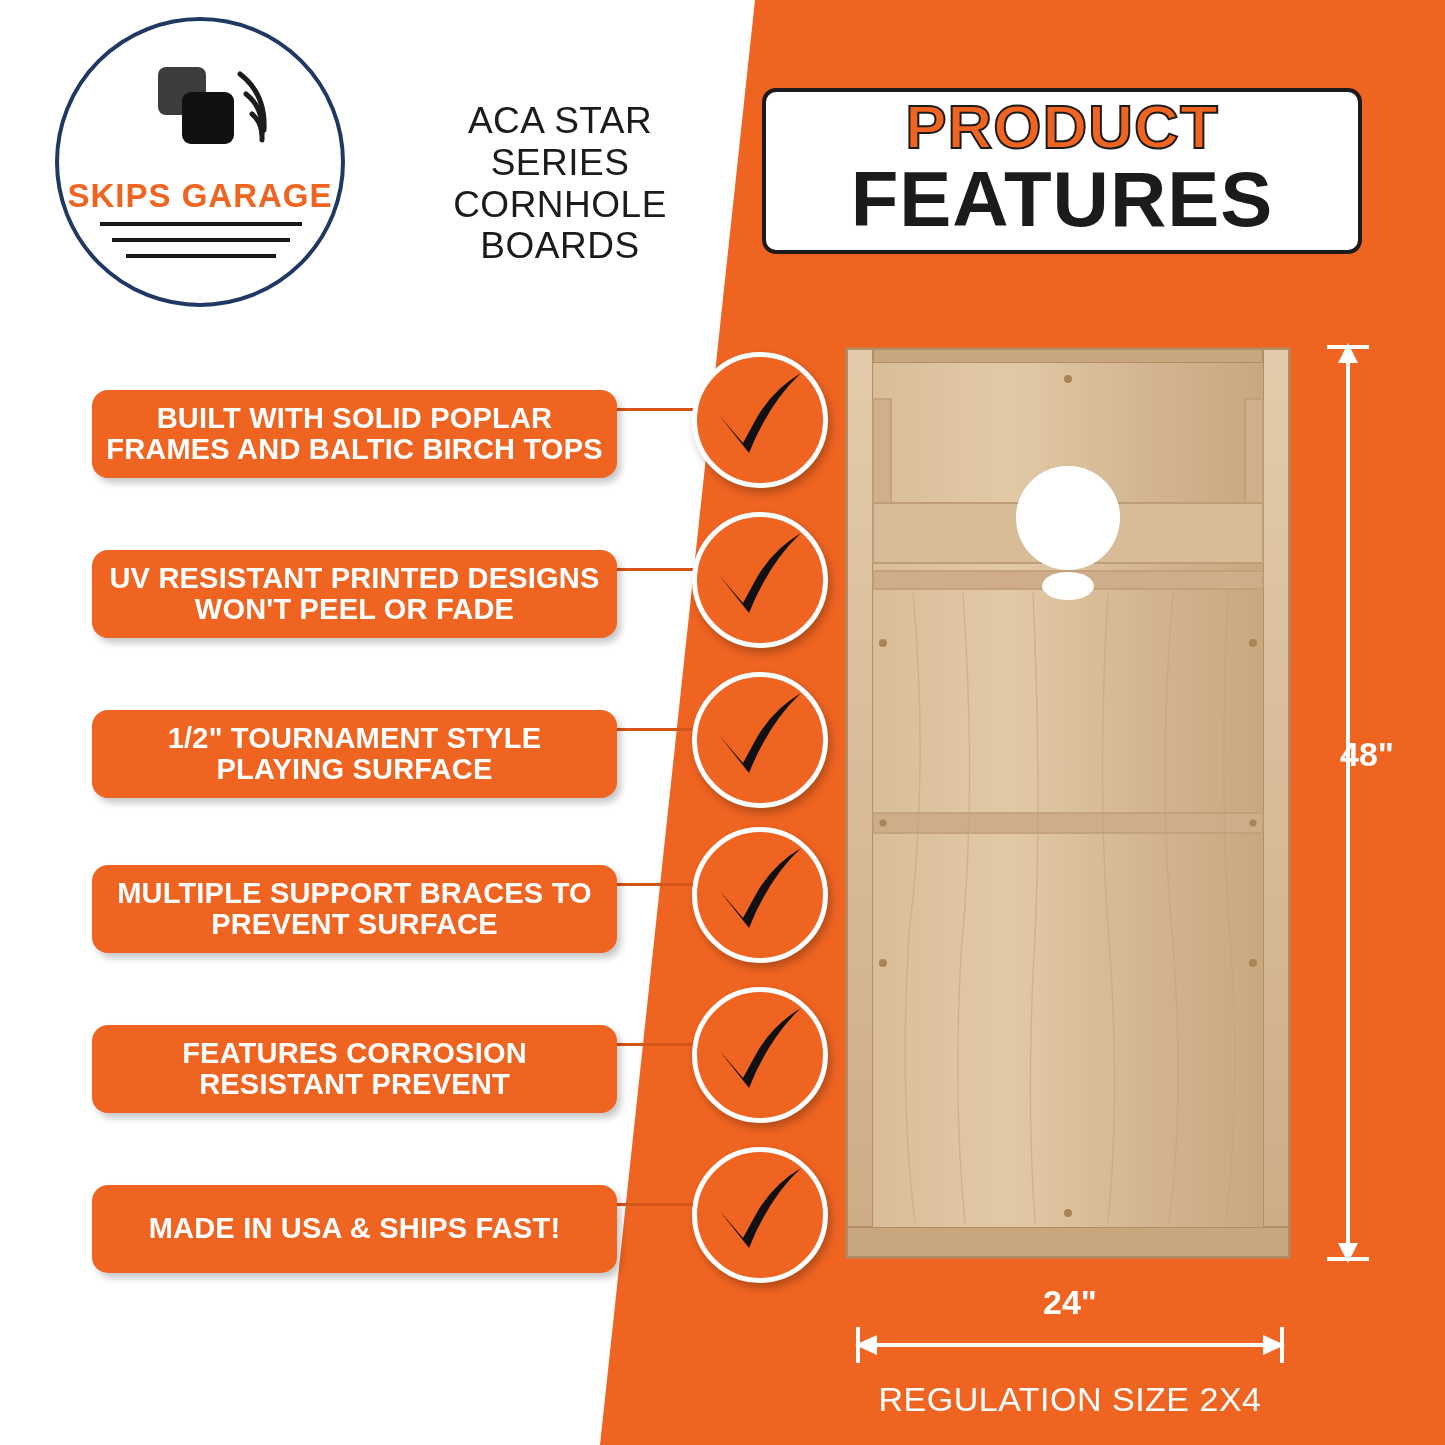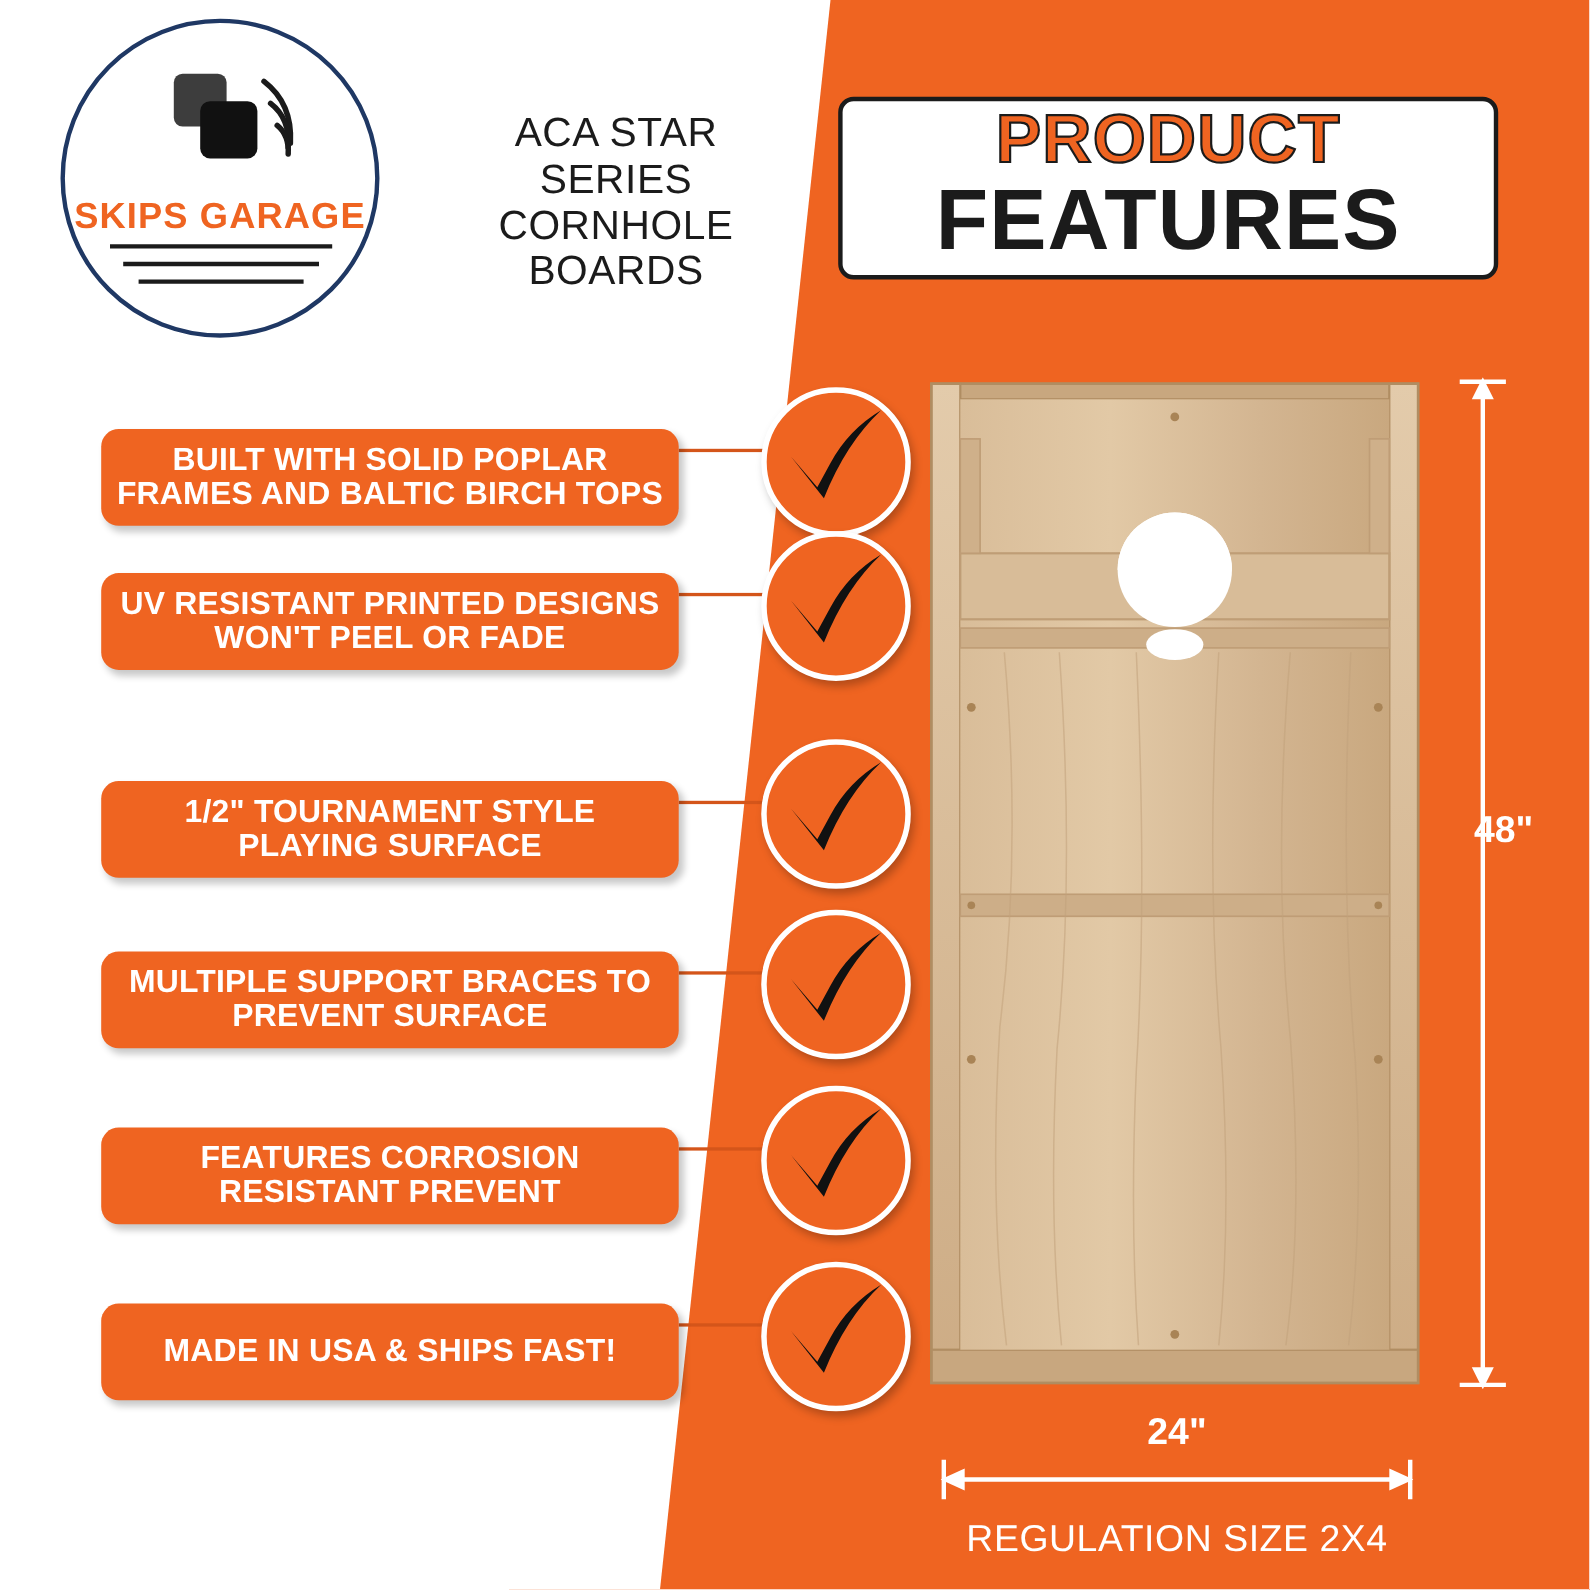--- a/index.html
+++ b/index.html
@@ -231,21 +231,21 @@
     <div class="feature-pill">
       <span>BUILT WITH SOLID POPLAR FRAMES AND BALTIC BIRCH TOPS</span>
     </div>
     <div class="check-badge">
       <svg width="116" height="116" viewBox="0 0 116 116" xmlns="http://www.w3.org/2000/svg">
         <path d="M22 58 L46 86 L58 64 Q74 34 104 16 Q72 46 52 96 Z" fill="#111111"></path>
       </svg>
     </div>
   </div>
 
-  <div class="feature-row" style="top:489px;">
+  <div class="feature-row" style="top:518px;">
     <div class="connector"></div>
     <div class="feature-pill">
       <span>UV RESISTANT PRINTED DESIGNS WON'T PEEL OR FADE</span>
     </div>
     <div class="check-badge">
       <svg width="116" height="116" viewBox="0 0 116 116" xmlns="http://www.w3.org/2000/svg">
         <path d="M22 58 L46 86 L58 64 Q74 34 104 16 Q72 46 52 96 Z" fill="#111111"></path>
       </svg>
     </div>
   </div>

